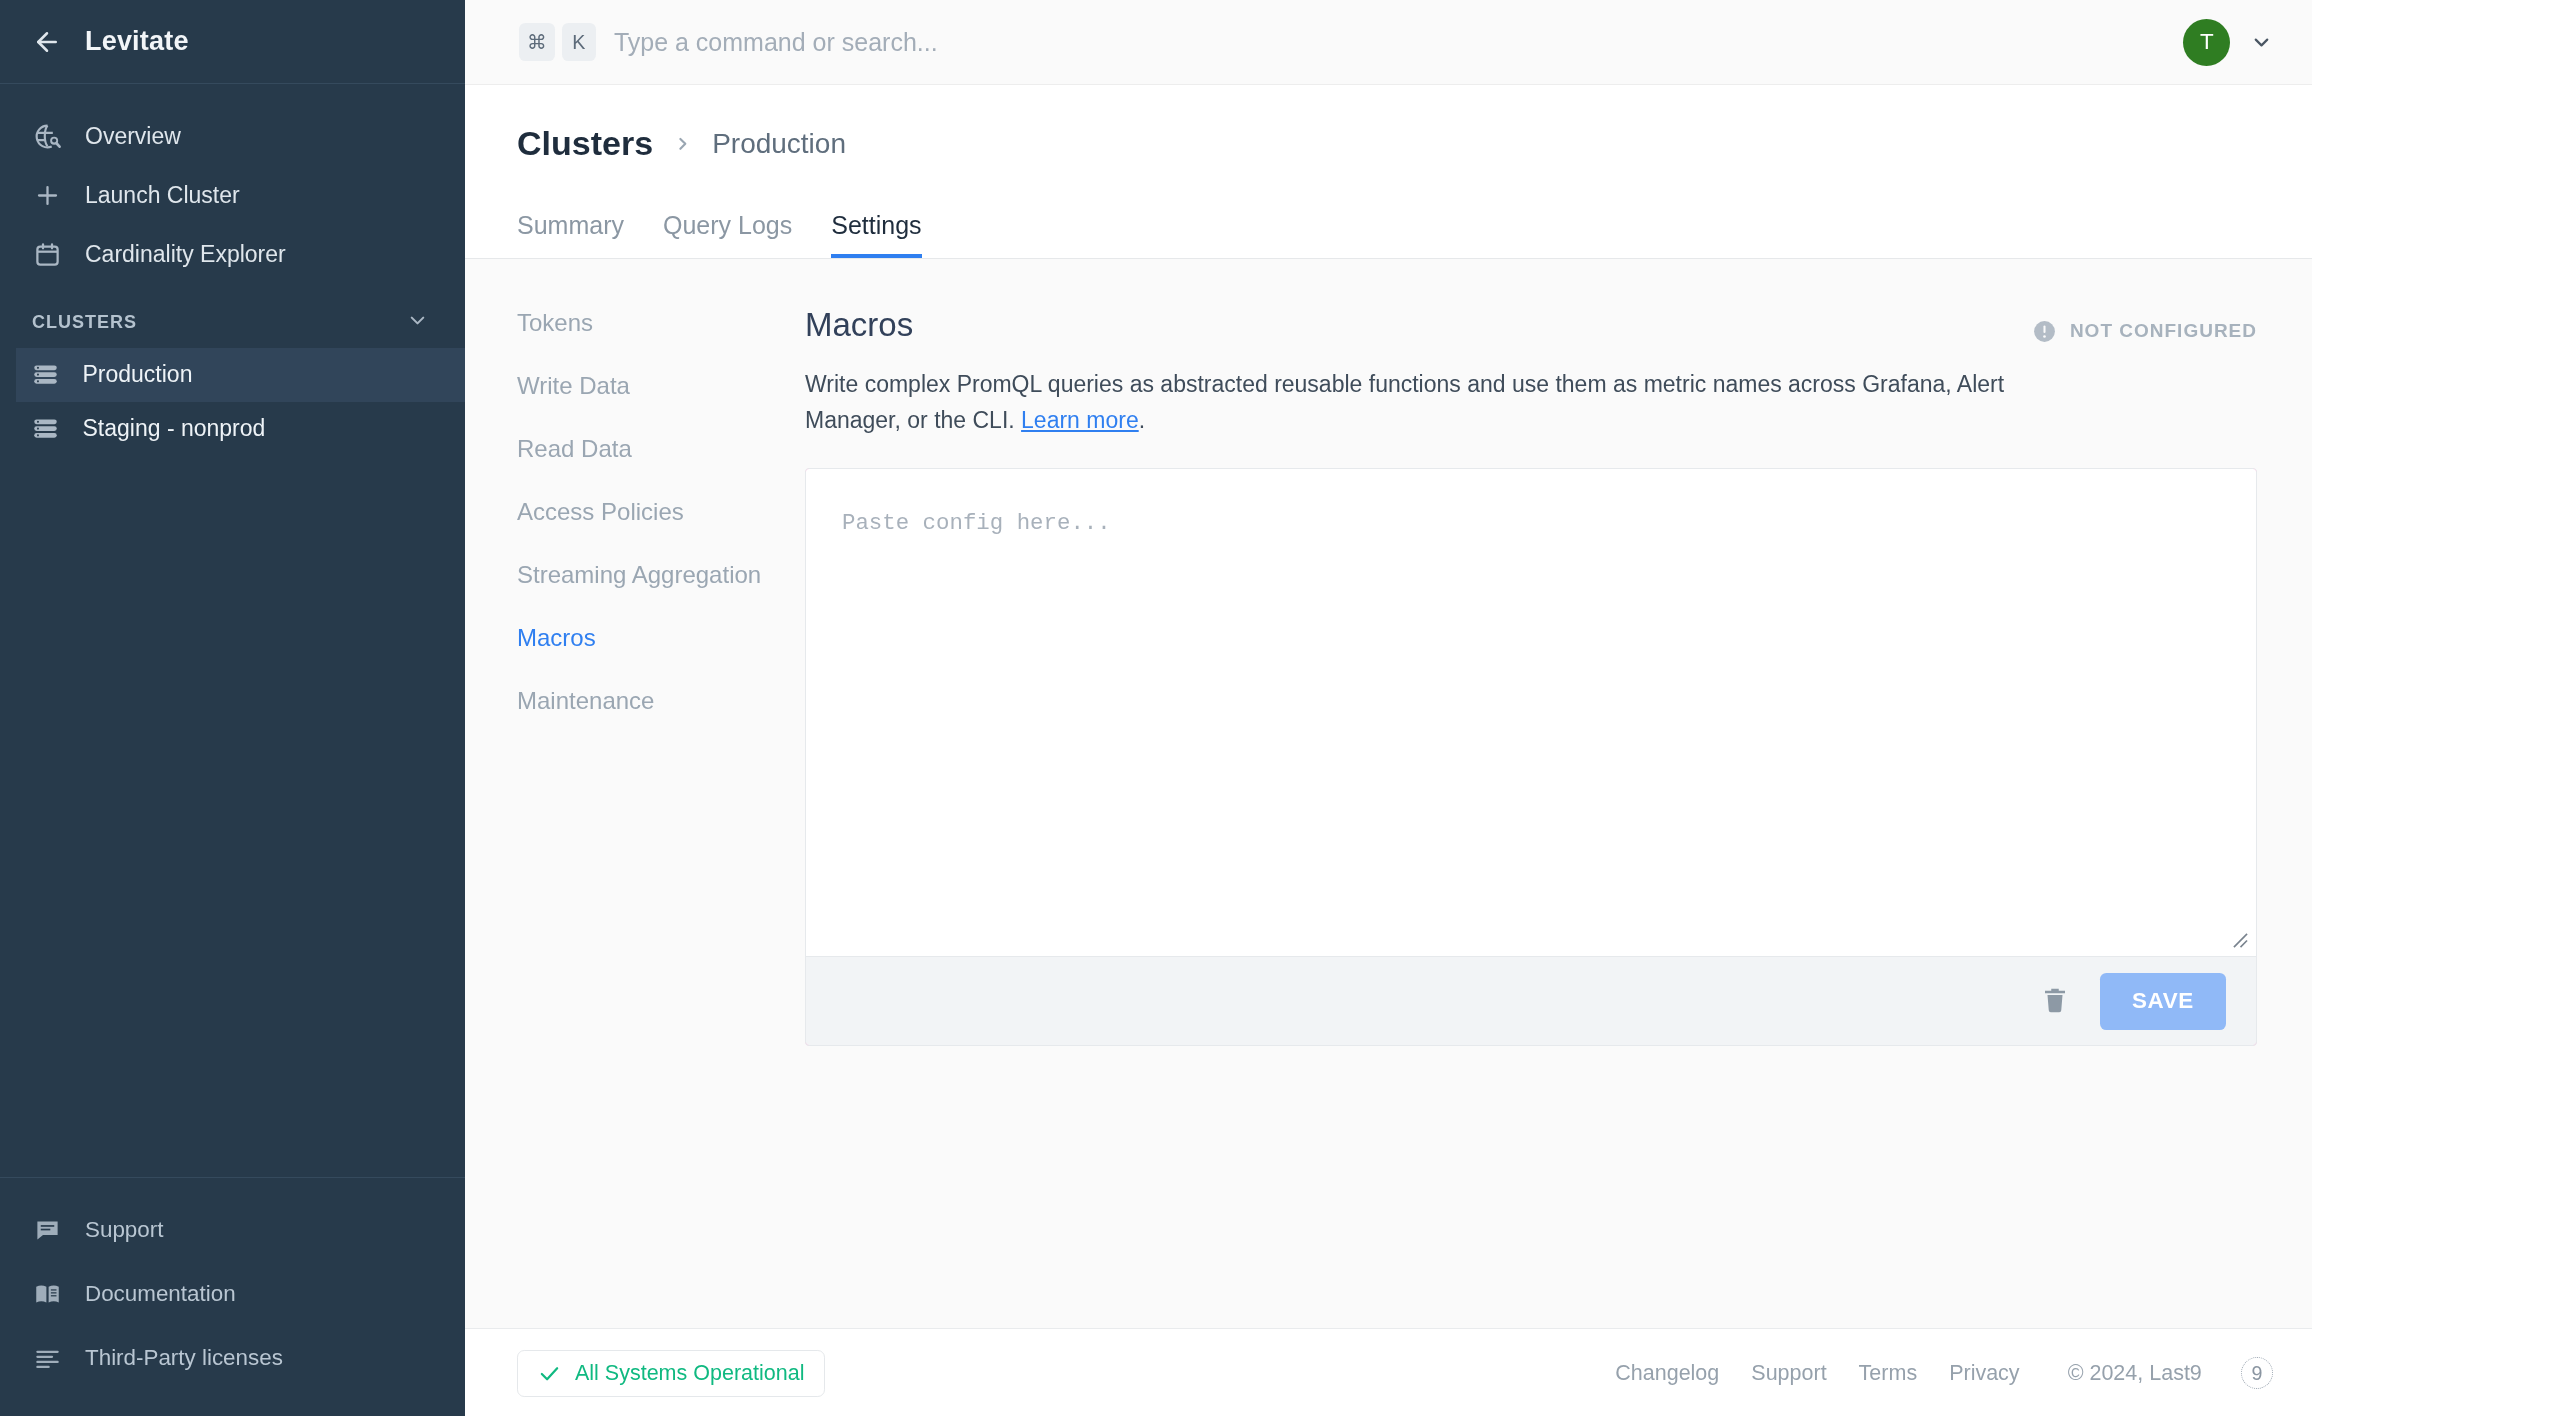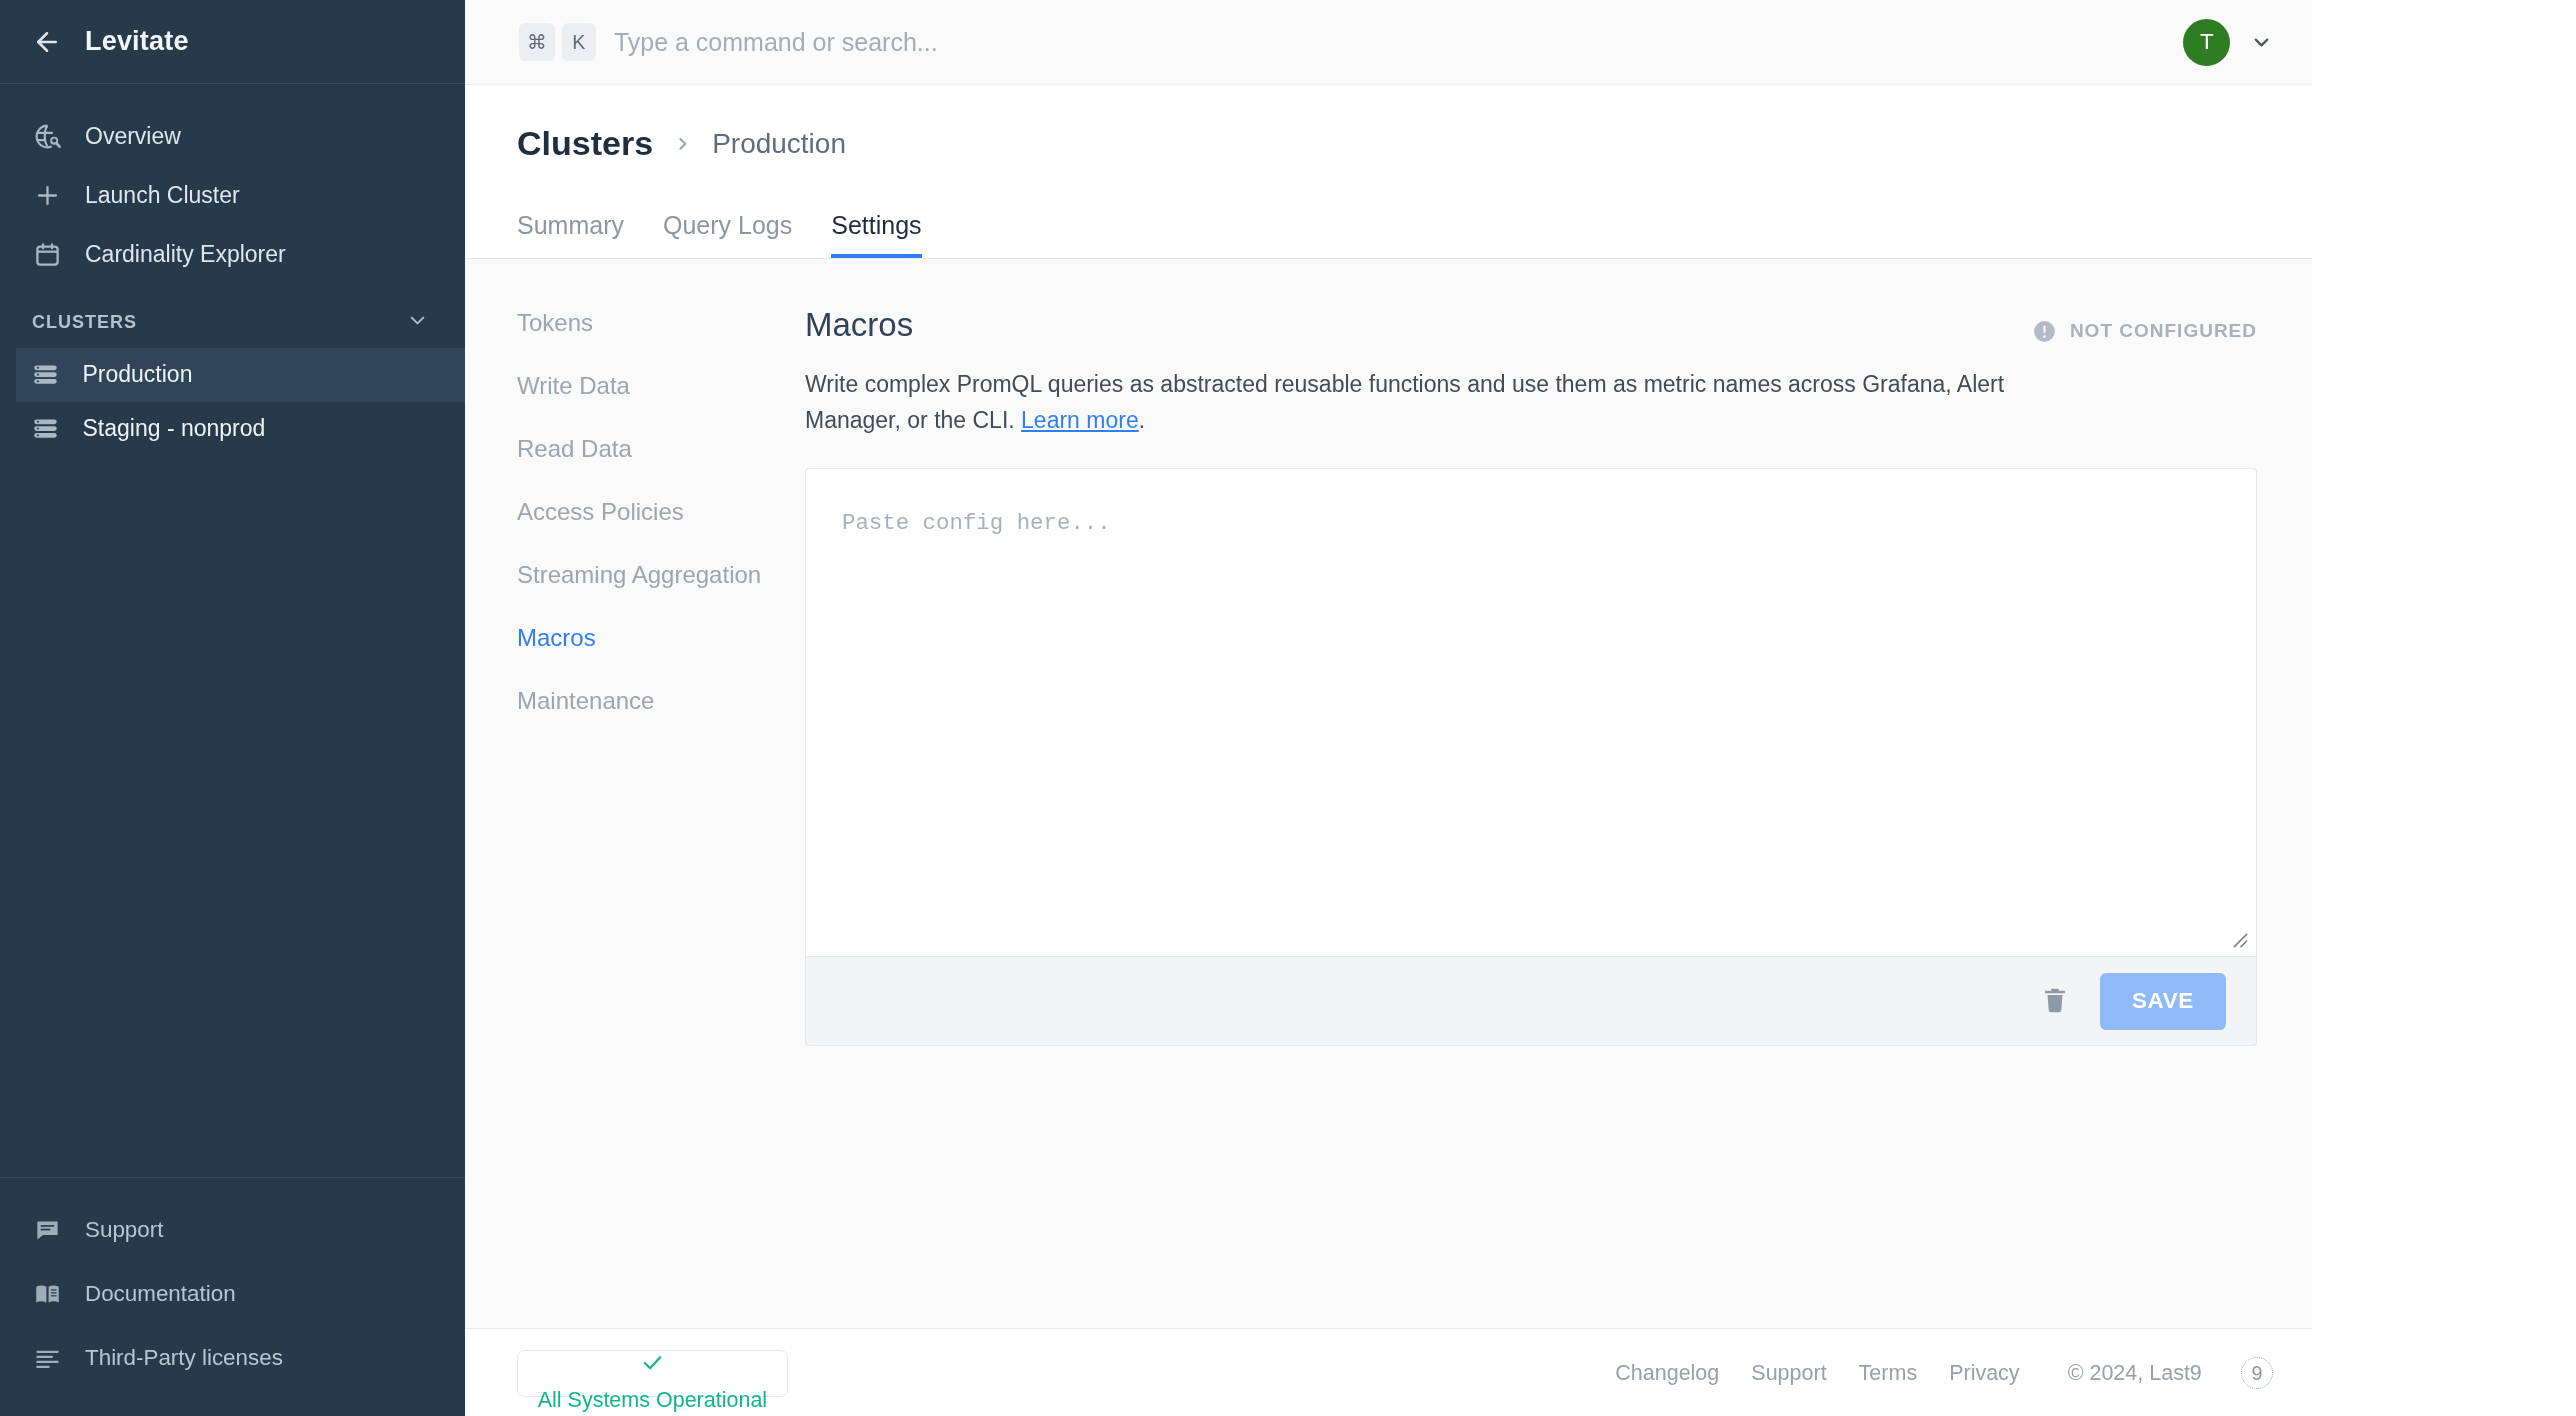--- a/index.html
+++ b/index.html
@@ -172,21 +172,21 @@
 
   .footer {
     height: 89px; flex: 0 0 89px;
     border-top: 0.9px solid #e9ebed; background: #fff;
     display: flex; align-items: center; padding: 0 39px 0 52px;
   }
   .ops-pill {
     display: flex; align-items: center; gap: 14.3px;
     border: 0.9px solid #e5e8eb; border-radius: 7.2px;
     height: 47px; padding: 0 19.7px;
-    color: #10b981; font-size: 21.5px; cursor: pointer; flex-direction: column;
+    color: #10b981; font-size: 21.5px; cursor: pointer;
   }
   .check-ico { width: 23px; height: 23px; display:block; }
   .footer-right { margin-left: auto; display: flex; align-items: center; gap: 32px; }
   .footer-link { font-size: 21.5px; color: #96a1ac; cursor: pointer; }
   .copyright { font-size: 21.5px; color: #96a1ac; margin-left: 16px; }
   .nine-badge {
     width: 32px; height: 32px; border-radius: 50%;
     border: 1.8px dotted #9aa5b0; color: #8a95a1;
     display: flex; align-items: center; justify-content: center;
     font-size: 19.7px; margin-left: 7.2px;

